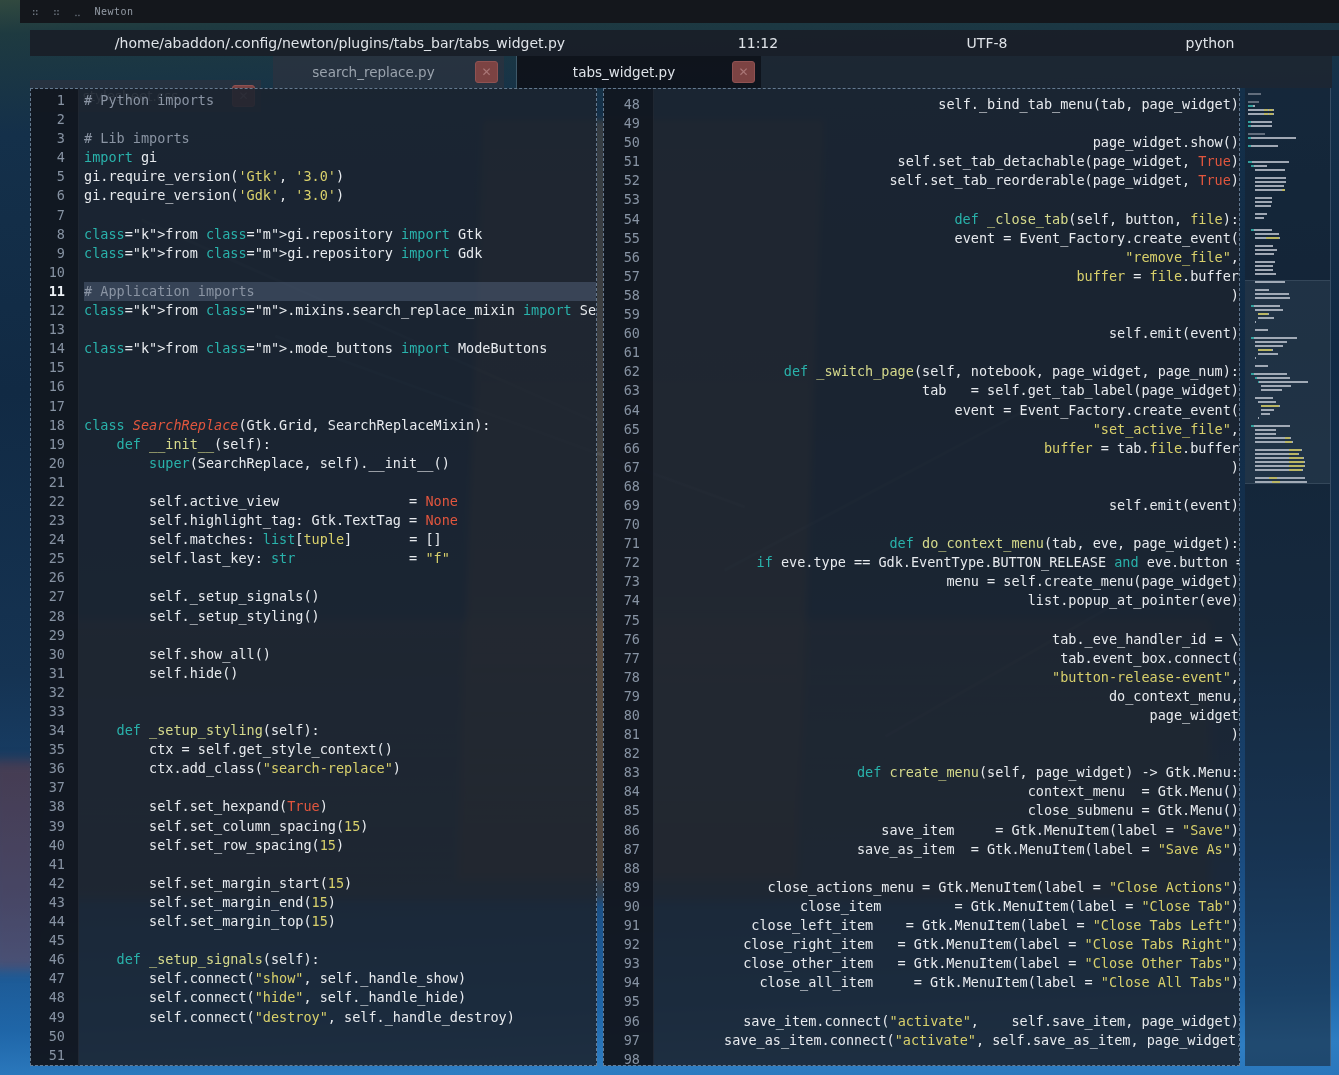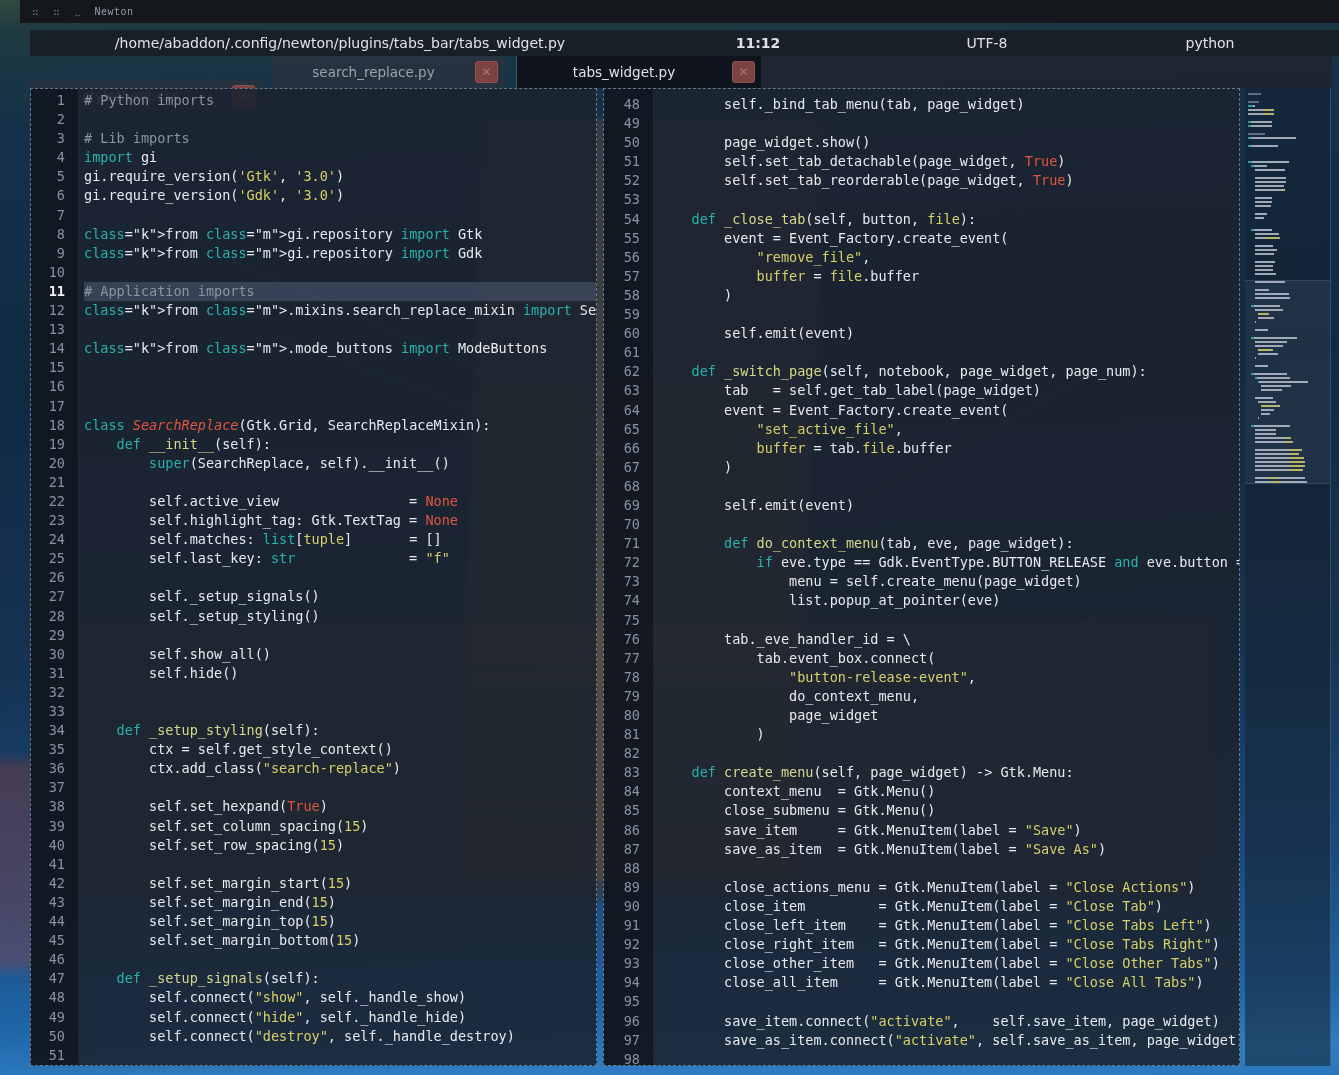--- a/index.html
+++ b/index.html
@@ -33,21 +33,21 @@
   .tb-icons { margin-left:12px; color:#6e7680; font-family:"DejaVu Sans Mono",monospace;
     font-size:11px; letter-spacing:4px; }
   .tb-title { margin-left:10px; color:#949ca6; font-family:"DejaVu Sans Mono",monospace;
     font-size:10px; letter-spacing:.5px; }
 
   
   .statusbar { position:absolute; left:30px; top:30px; width:1309px; height:26px;
     background:rgba(25,31,40,.95); z-index:2; font-size:14px; color:#dfe3e8; }
   .statusbar span { position:absolute; top:0; line-height:26px; text-align:center; }
   .sb-path   { left:0;    width:620px; }
-  .sb-time   { left:648px; width:160px;font-weight:bold; }
+  .sb-time   { left:648px; width:160px; }
   .sb-enc    { left:877px; width:160px; }
   .sb-lang   { left:1100px; width:160px; }
 
   
   .tab { position:absolute; top:56px; height:32px; z-index:2;
     background:rgba(44,50,62,.72); color:#9aa3ad; font-size:13.5px; }
   .tab .lbl { display:block; line-height:32px; text-align:center; padding-right:30px; }
   .tab.active { background:rgba(15,19,27,.96); color:#dde2e8;
     border-left:1px solid rgba(120,170,200,.45); }
   .tab-close { position:absolute; right:6px; top:5px; width:23px; height:22px;
@@ -62,21 +62,21 @@
     overflow:hidden; display:flex;
     font-family:"DejaVu Sans Mono",monospace; font-size:13.5px; }
   #pane-left  { left:30px;  width:567px; }
   #pane-right { left:603px; width:637px; }
   .gutter { flex:0 0 auto; background:rgba(15,21,29,.78);
     border-right:1px solid rgba(200,220,240,.08); color:#8793a3; text-align:right; }
   #pane-left  .gutter { width:48px; padding-top:2px; }
   #pane-right .gutter { width:50px; padding-top:6px; }
   .code { flex:1 1 auto; overflow:hidden; color:var(--text); }
   #pane-left  .code { padding:2px 0 0 5px; }
-  #pane-right .code { padding:6px 0 0 5px; }
+  #pane-right .code { padding:6px 0 0 5px;text-align:right; }
   .gr, .cr { height:19.1px; line-height:19.1px; white-space:pre; }
   .gr { padding-right:13px; }
   .gr.cur-num { color:#eef2f7; font-weight:bold; }
   .cr.cur { background:var(--current-line); }
 
   
   .k  { color:var(--keyword); }
   .f  { color:var(--function); }
   .cl { color:var(--class-name);font-style:italic; }
   .s  { color:var(--string); }
@@ -230,21 +230,20 @@
       <div class="cr">        ctx = self.get_style_context()</div>
       <div class="cr">        ctx.add_class(<span class="s">"search-replace"</span>)</div>
       <div class="cr"> </div>
       <div class="cr">        self.set_hexpand(<span class="v">True</span>)</div>
       <div class="cr">        self.set_column_spacing(<span class="n">15</span>)</div>
       <div class="cr">        self.set_row_spacing(<span class="n">15</span>)</div>
       <div class="cr"> </div>
       <div class="cr">        self.set_margin_start(<span class="n">15</span>)</div>
       <div class="cr">        self.set_margin_end(<span class="n">15</span>)</div>
       <div class="cr">        self.set_margin_top(<span class="n">15</span>)</div>
-      <div class="cr">        self.set_margin_bottom(<span class="n">15</span>)</div>
       <div class="cr"> </div>
       <div class="cr">    <span class="k">def</span> <span class="f">_setup_signals</span>(self):</div>
       <div class="cr">        self.connect(<span class="s">"show"</span>, self._handle_show)</div>
       <div class="cr">        self.connect(<span class="s">"hide"</span>, self._handle_hide)</div>
       <div class="cr">        self.connect(<span class="s">"destroy"</span>, self._handle_destroy)</div>
       <div class="cr"> </div>
     </div>
 </div>
 <div class="pane" id="pane-right">
   <div class="gutter">

